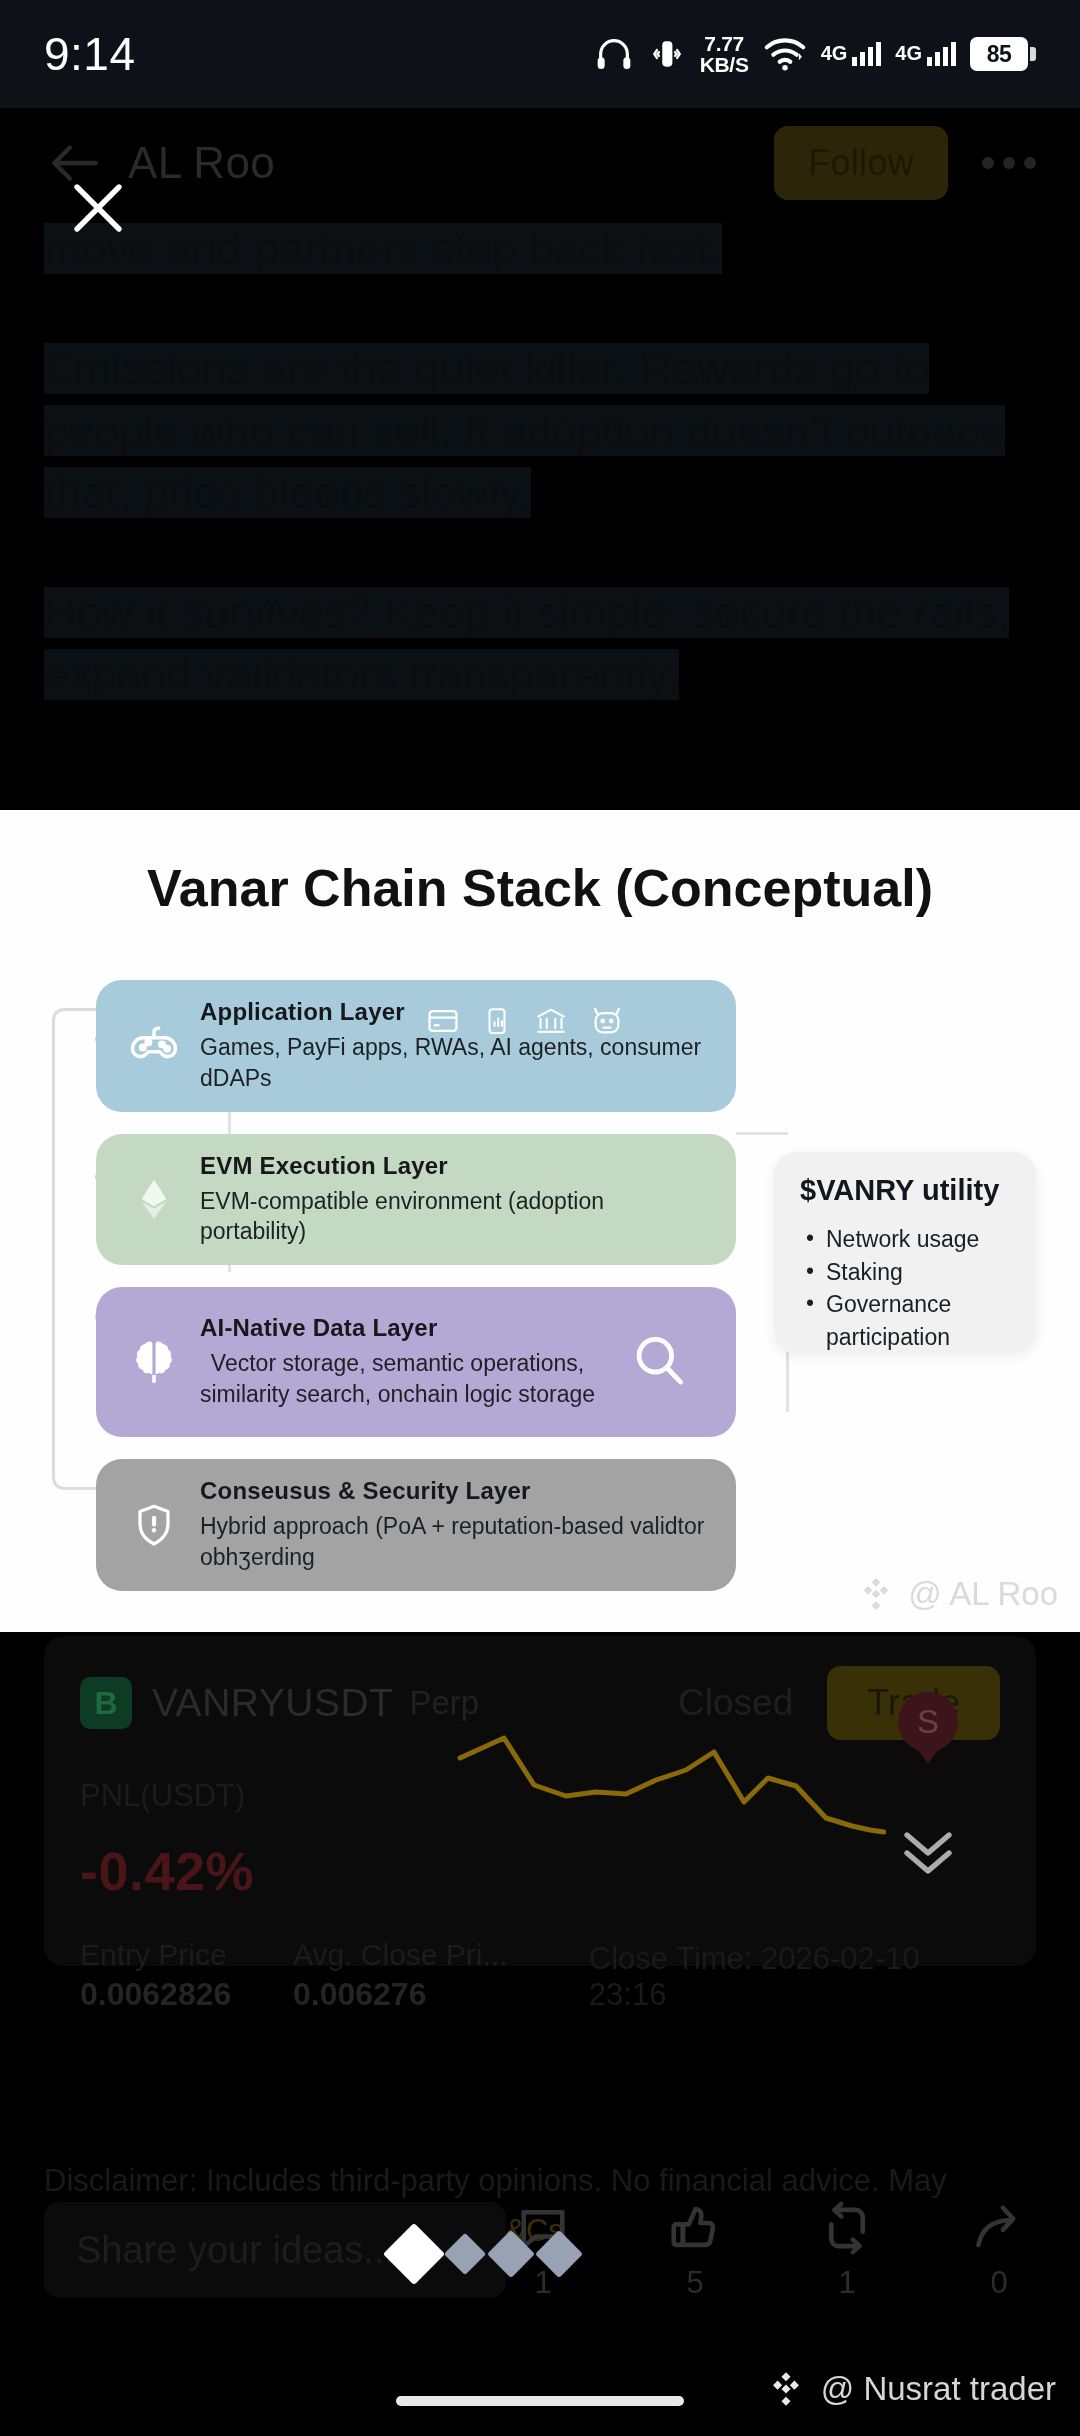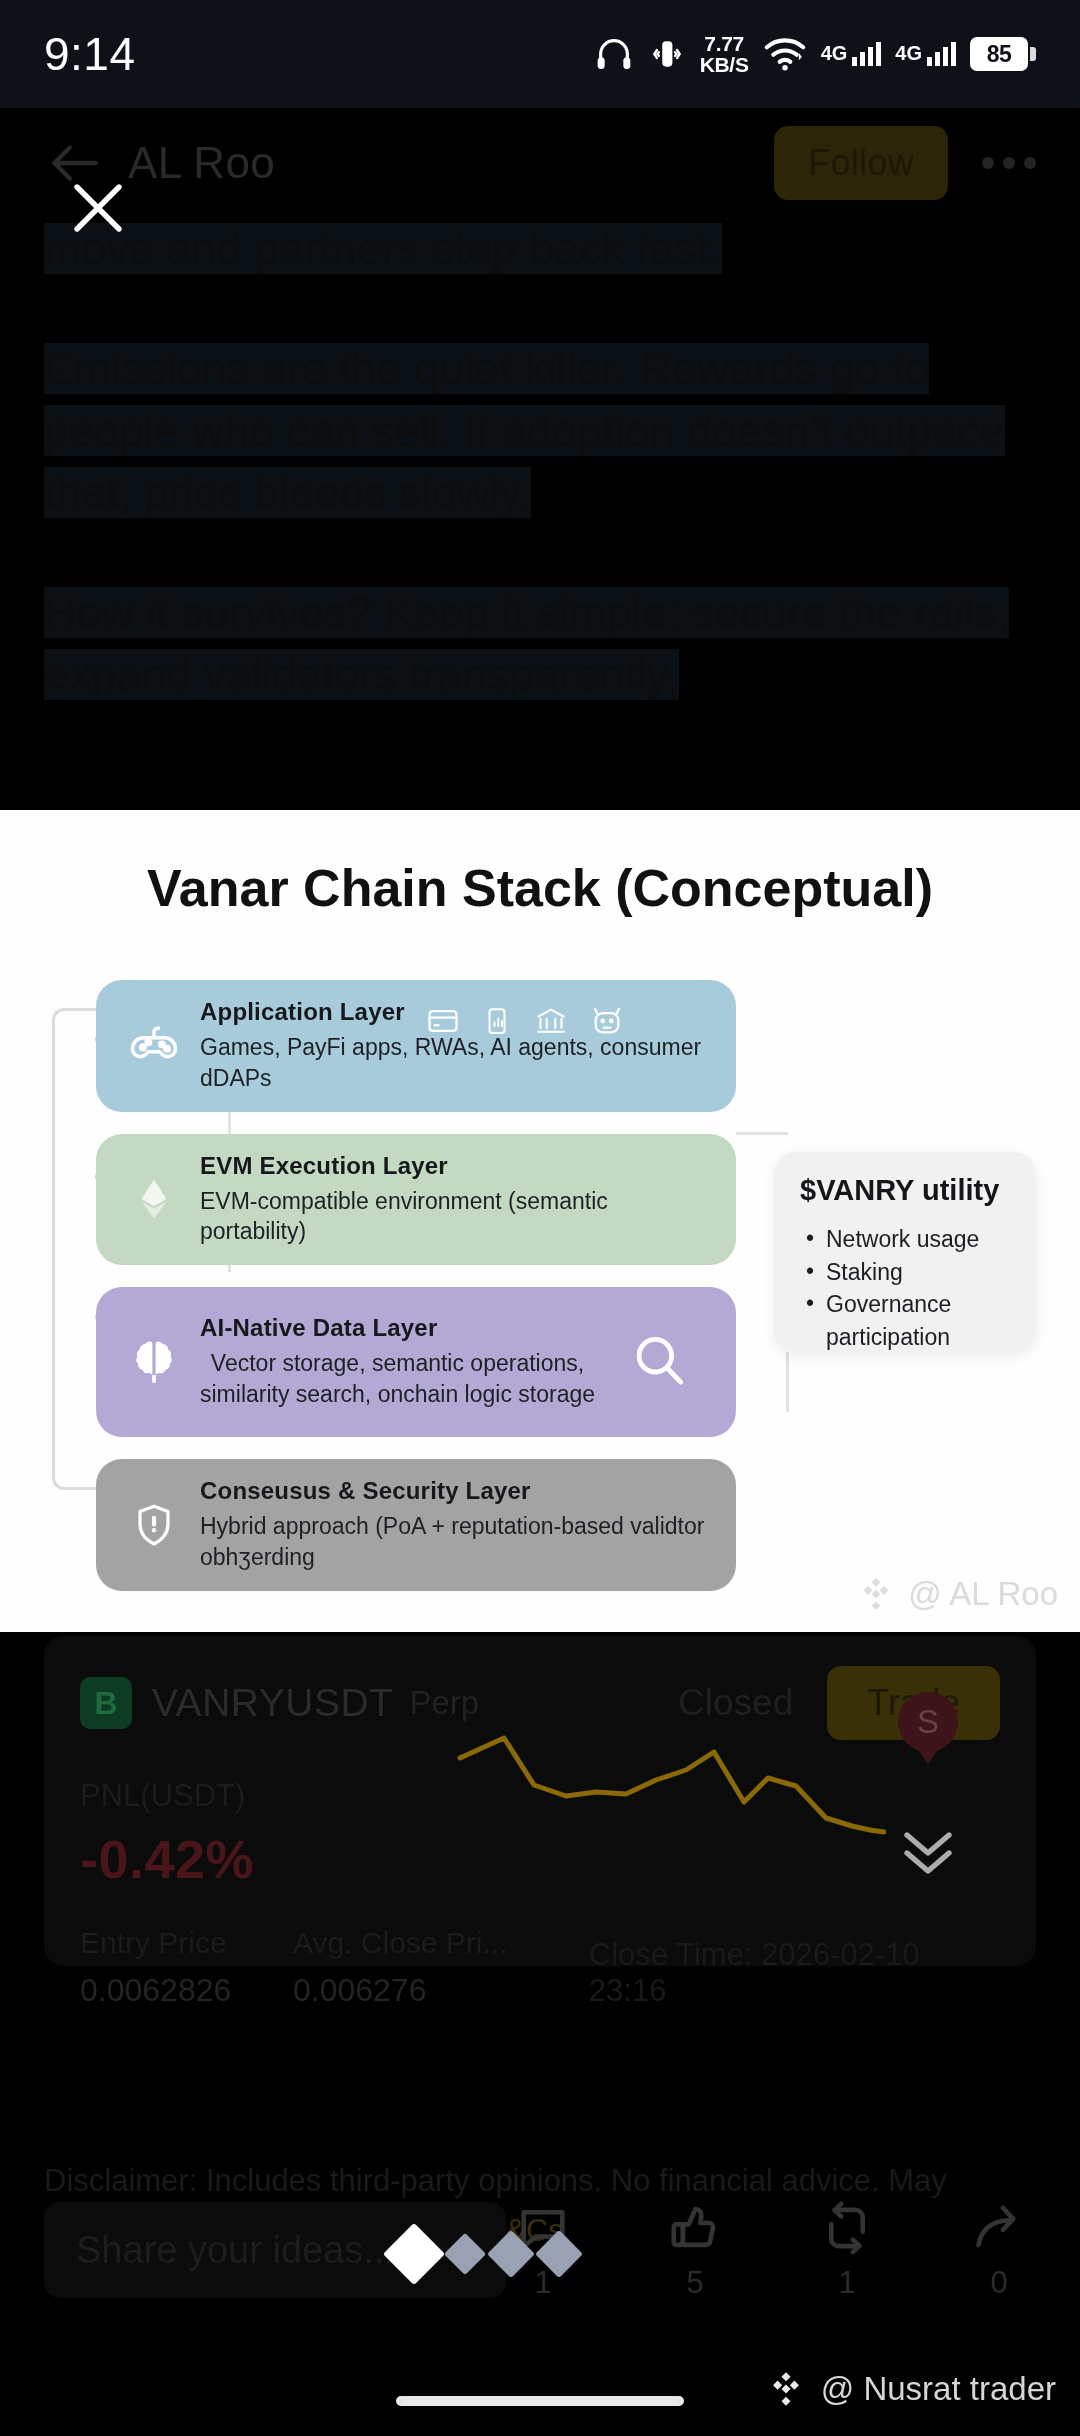--- a/index.html
+++ b/index.html
@@ -65,25 +65,25 @@
     display:flex; align-items:center; justify-content:center;
   }
   .pair { font-size:39px; color:#2b2b2b; margin-left:20px; letter-spacing:.5px; }
   .perp { font-size:33px; color:#212121; margin-left:16px; }
   .closed { font-size:37px; color:#1f1f1f; margin-left:auto; }
   .trade-btn {
     margin-left:34px; background:#3a3008; color:#1d1804;
     border-radius:14px; padding:16px 40px; font-size:36px;
   }
   .pnl-label { margin-top:38px; font-size:31px; color:#1c1c1c; }
-  .pnl-value { margin-top:14px; font-size:54px; color:#4a1519; font-weight:700; letter-spacing:.5px; }
+  .pnl-value { margin-top:26px; font-size:54px; color:#4a1519; font-weight:700; letter-spacing:.5px; }
   .price-row { display:flex; margin-top:36px; }
   .pcol { display:flex; flex-direction:column; }
   .pcol .k { font-size:30px; color:#1c1c1c; }
-  .pcol .v { font-size:32px; color:#242424; margin-top:12px; }
+  .pcol .v { font-size:32px; color:#242424; margin-top:4px;font-weight:bold; }
   .pcol.w1 { width:216px; }
   .pcol.w2 { width:300px; }
   .close-time { font-size:31px; color:#1a1a1a; align-self:flex-end; }
 
   .spark { position:absolute; right:150px; top:76px; width:430px; height:140px; }
   .spark svg { display:block; }
   .s-pin {
     position:absolute; right:78px; top:56px; width:60px; height:60px; border-radius:50%;
     background:#3d1419; color:#6b4046; font-size:33px;
     display:flex; align-items:center; justify-content:center;
@@ -449,21 +449,21 @@
 
         <div class="layer green">
           <div class="lico">
             <svg width="48" height="56" viewBox="0 0 24 24" fill="#ffffff" opacity=".92">
               <path d="M12 2.2 5.8 12 12 15.6 18.2 12z" opacity=".85"></path>
               <path d="M12 16.8 5.8 13.2 12 21.8 18.2 13.2z" opacity=".6"></path>
             </svg>
           </div>
           <div class="ltxt">
             <div class="ltitle">EVM Execution Layer</div>
-            <div class="lsub">EVM-compatible environment (semantic portability)</div>
+            <div class="lsub">EVM-compatible environment (adoption portability)</div>
           </div>
         </div>
 
         <div class="layer purple">
           <div class="lico">
             <svg width="54" height="54" viewBox="0 0 24 24" fill="#fff">
               <path d="M11.3 3.2c-1.1-.6-2.7-.3-3.3.9-1.3 0-2.4 1.1-2.3 2.4-1.2.5-1.7 2-1 3.1-.9.9-.8 2.5.3 3.2-.3 1.3.7 2.6 2 2.7.3 1.2 1.7 1.9 2.8 1.3.6.7 1.5.9 1.5.1V3.9c0-.4-.3-.6-.6-.7zM12.7 3.2c1.1-.6 2.7-.3 3.3.9 1.3 0 2.4 1.1 2.3 2.4 1.2.5 1.7 2 1 3.1.9.9.8 2.5-.3 3.2.3 1.3-.7 2.6-2 2.7-.3 1.2-1.7 1.9-2.8 1.3-.6.7-1.5.9-1.5.1V3.9c0-.4.3-.6.6-.7z"></path>
               <path d="M11.2 17.8h1.6v3.4h-1.6z"></path>
             </svg>
           </div>

